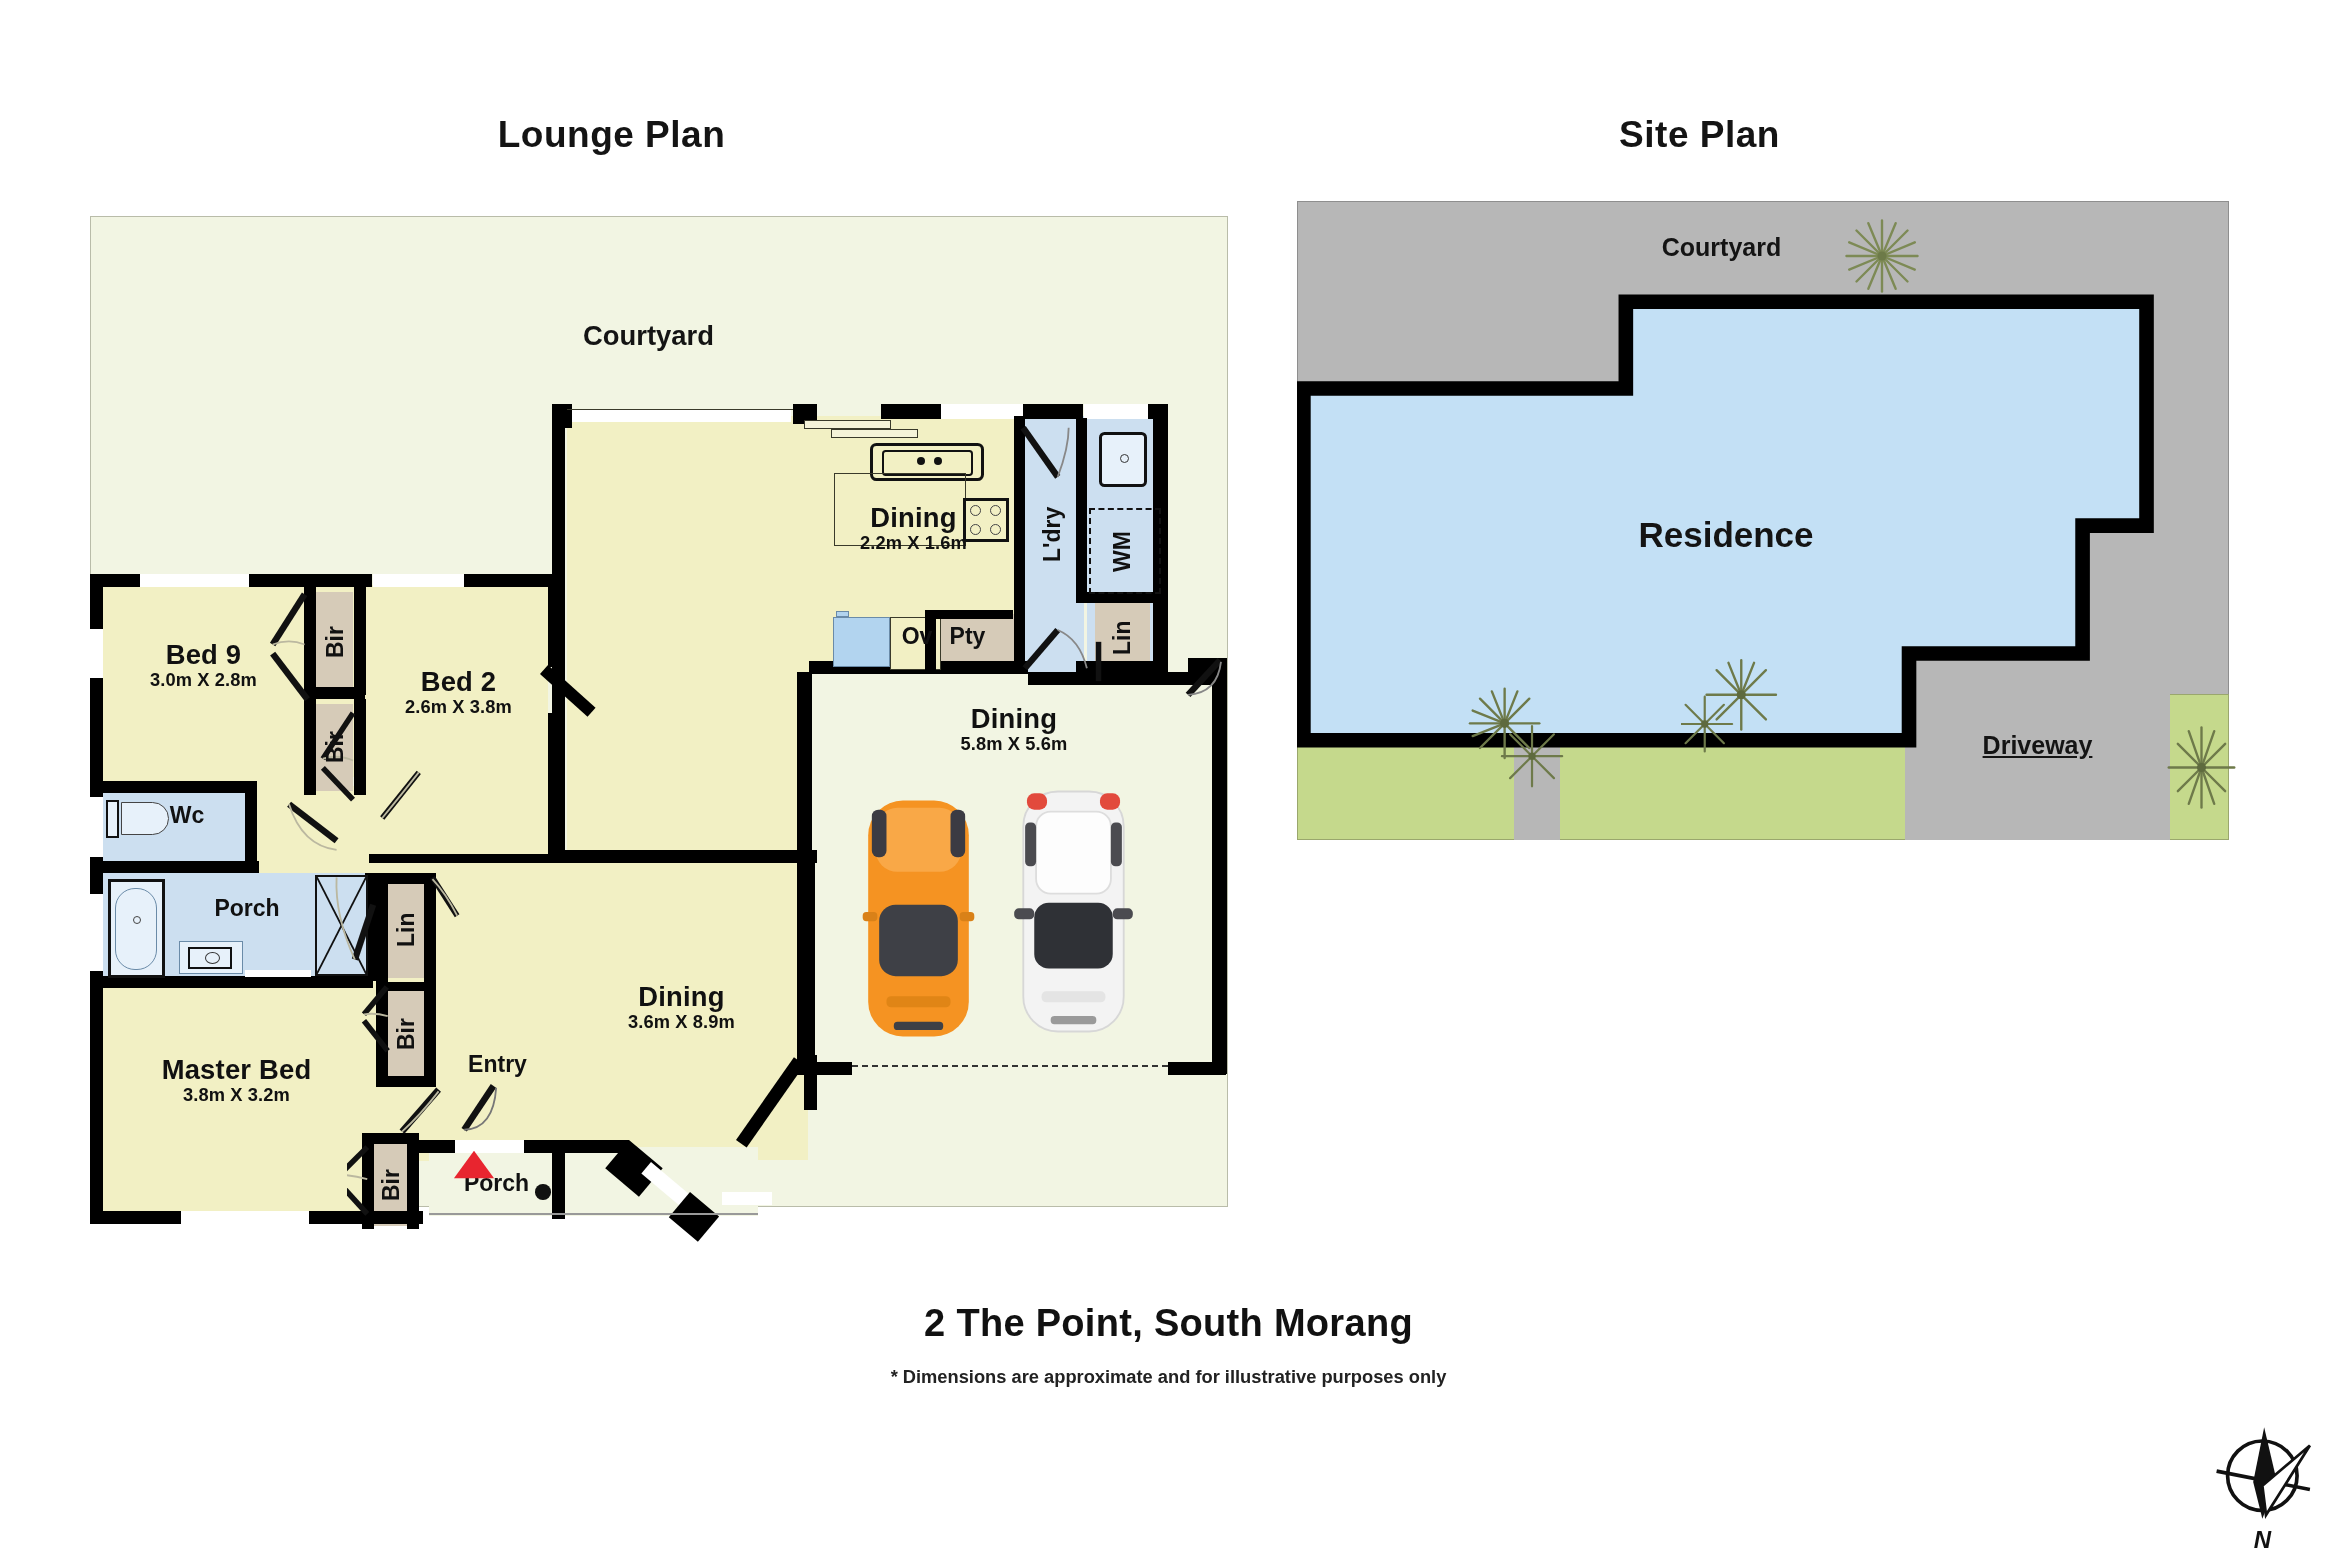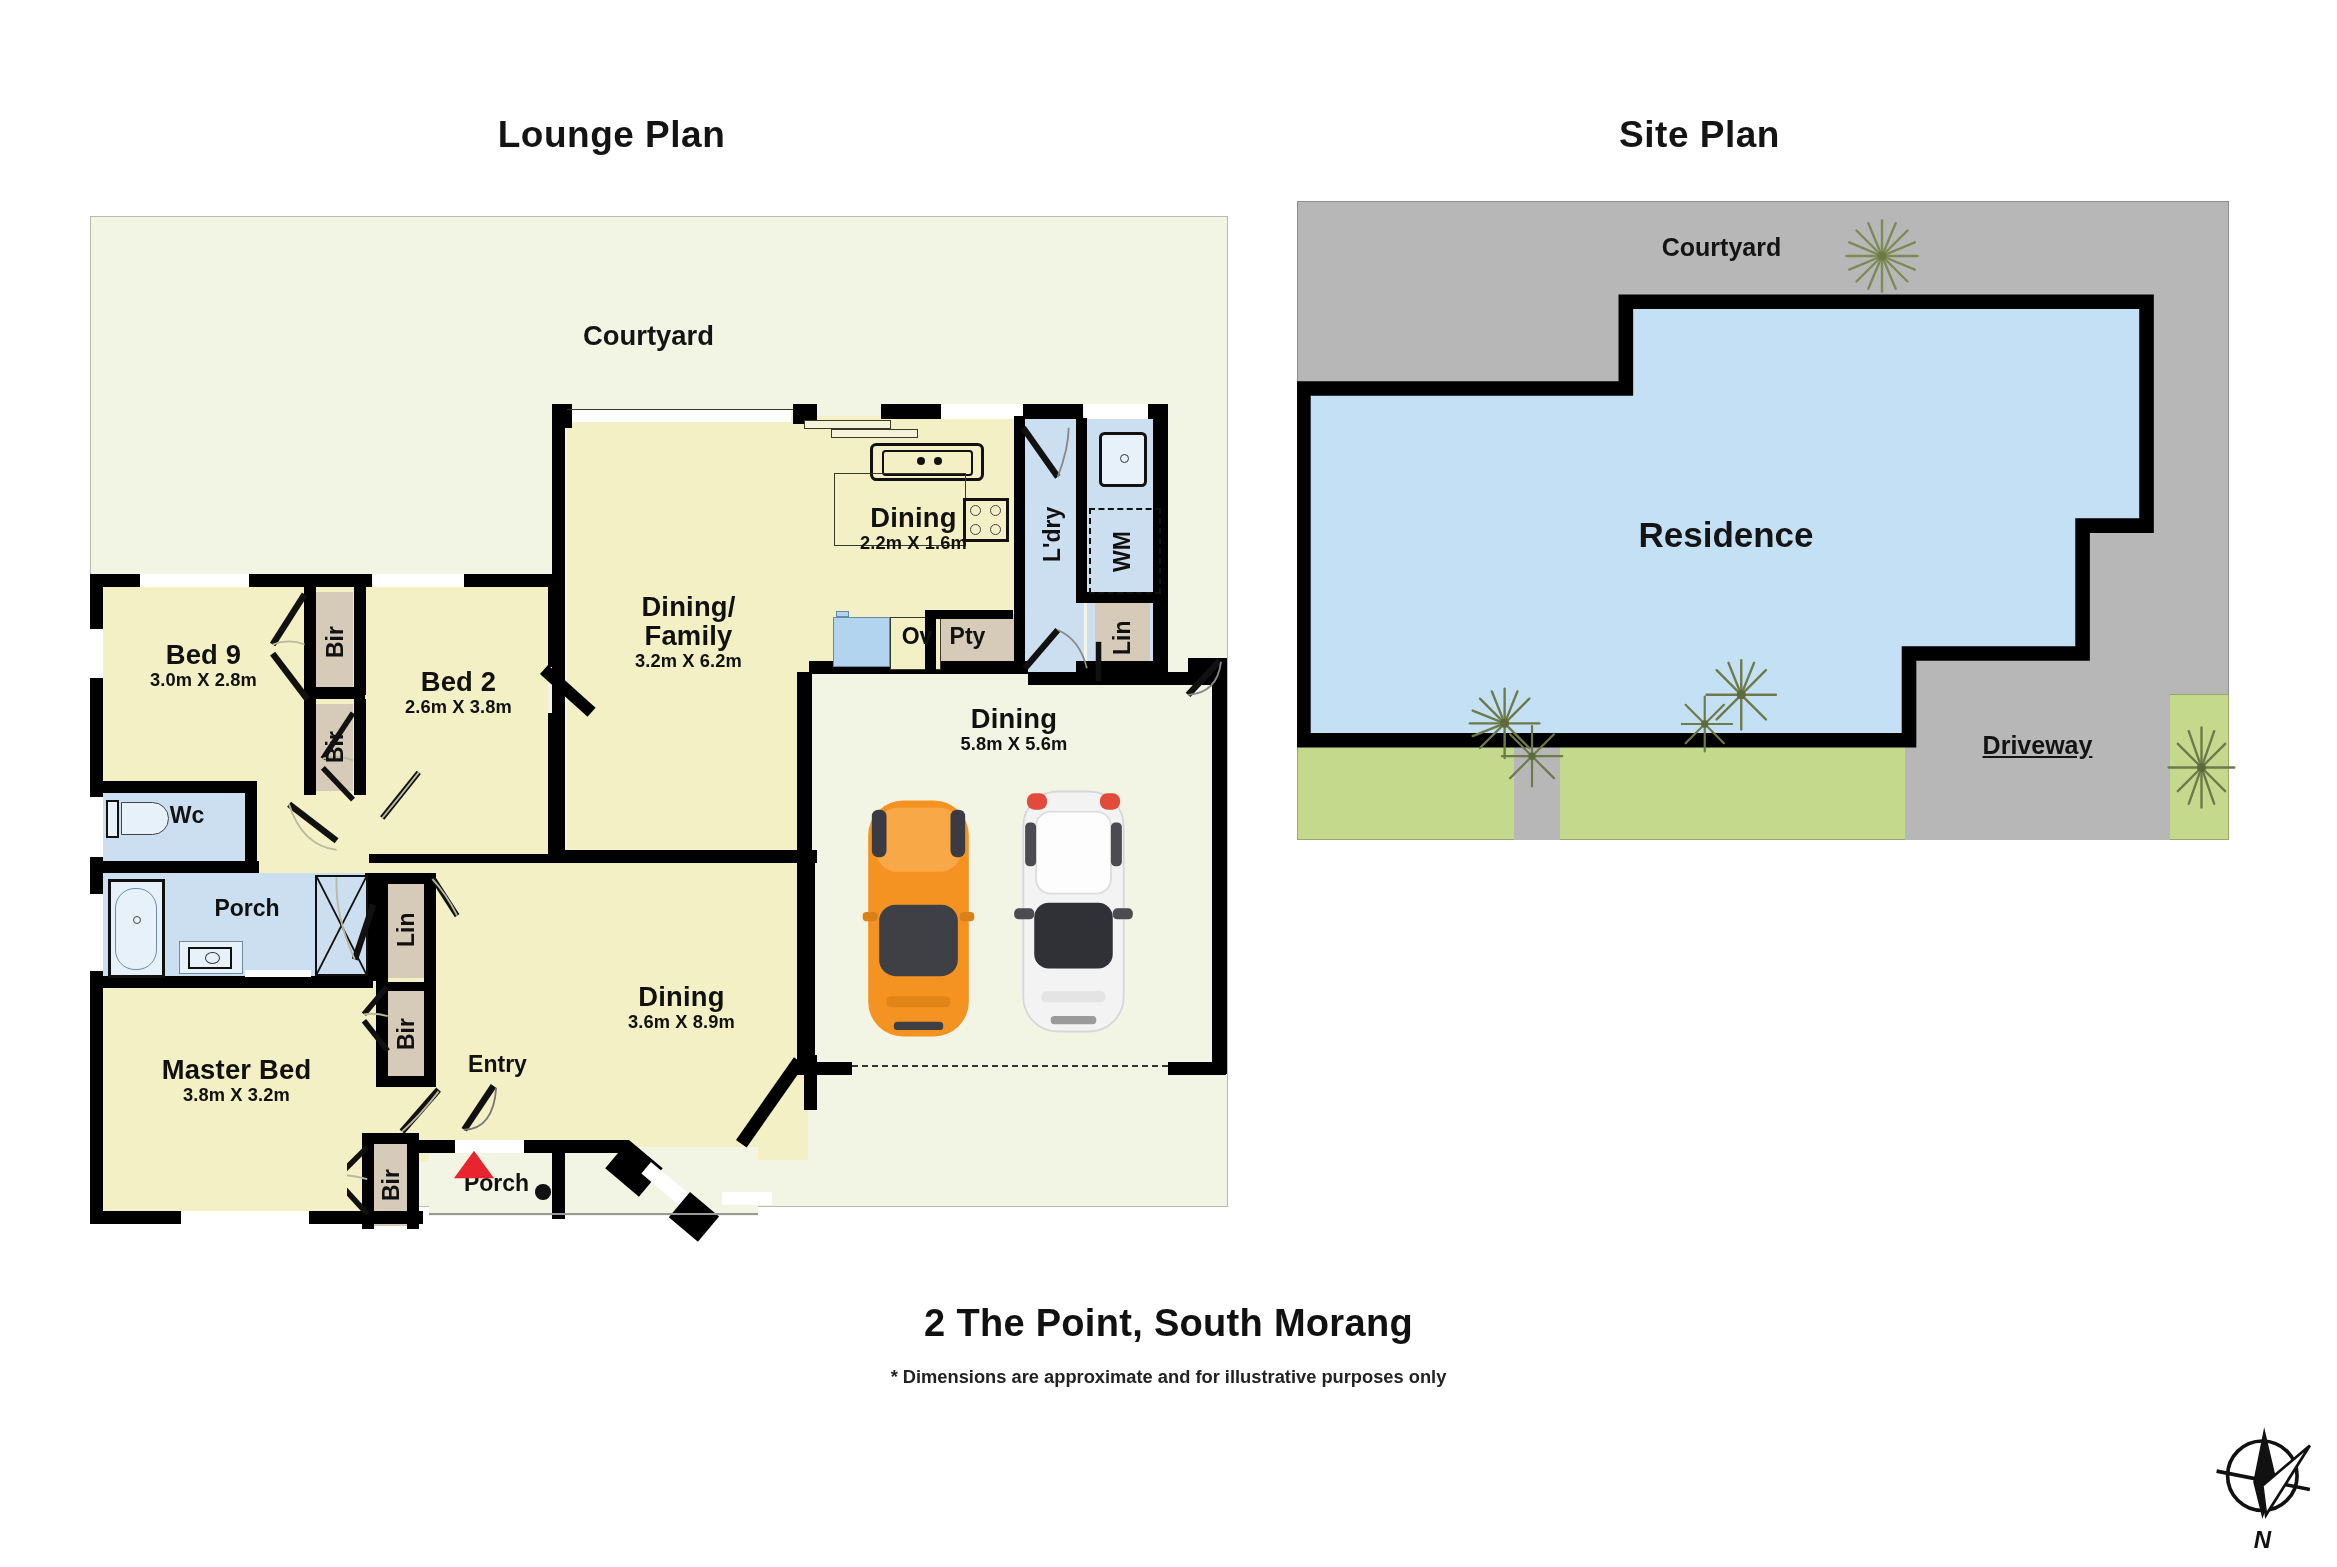--- a/index.html
+++ b/index.html
@@ -332,25 +332,20 @@
   <div class="label" style="left:96px;top:640px;width:215px;">
     <div class="rname">Bed 9</div>
     <div class="rdim">3.0m X 2.8m</div>
   </div>
 
   <div class="label" style="left:365px;top:667px;width:187px;">
     <div class="rname">Bed 2</div>
     <div class="rdim">2.6m X 3.8m</div>
   </div>
 
-  <div class="label" style="left:565px;top:592px;width:247px;">
-    <div class="rname">Dining/</div>
-    <div class="rname">Family</div>
-    <div class="rdim">3.2m X 6.2m</div>
-  </div>
 
   <div class="label" style="left:822px;top:503px;width:183px;">
     <div class="rname">Dining</div>
     <div class="rdim">2.2m X 1.6m</div>
   </div>
 
   <div class="label" style="left:877px;top:704px;width:274px;">
     <div class="rname">Dining</div>
     <div class="rdim">5.8m X 5.6m</div>
   </div>

